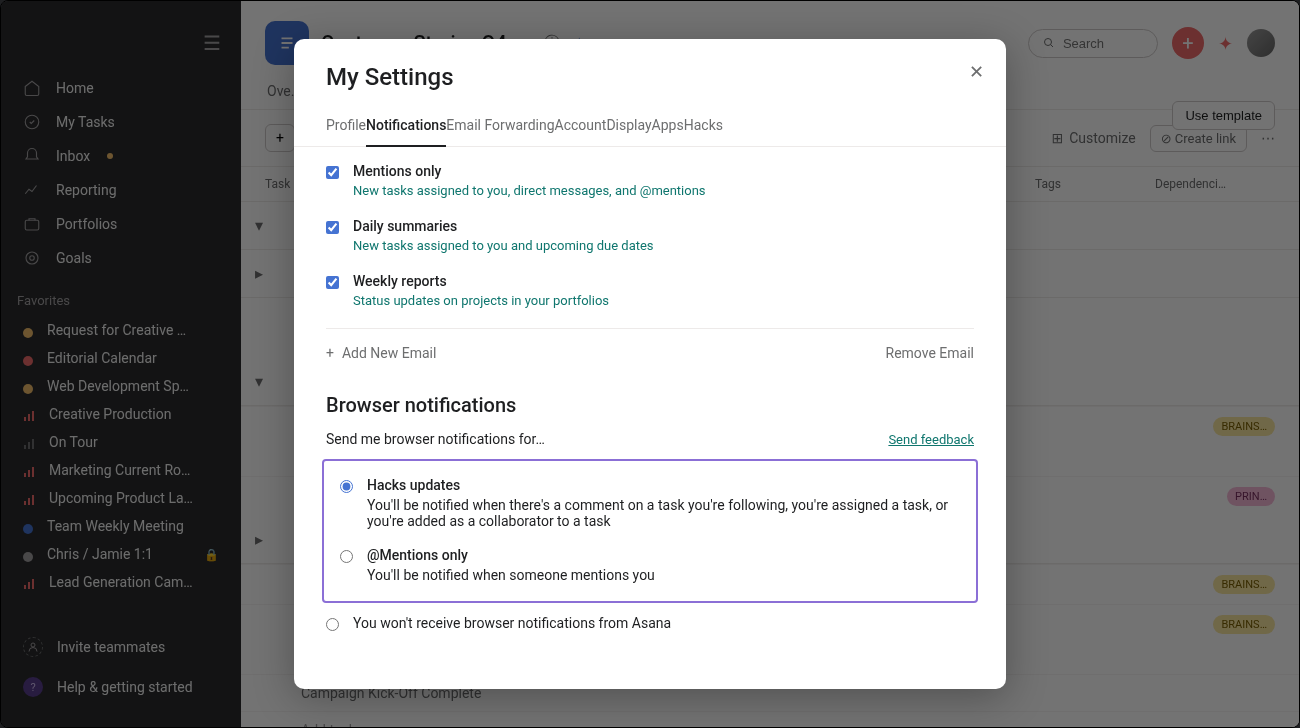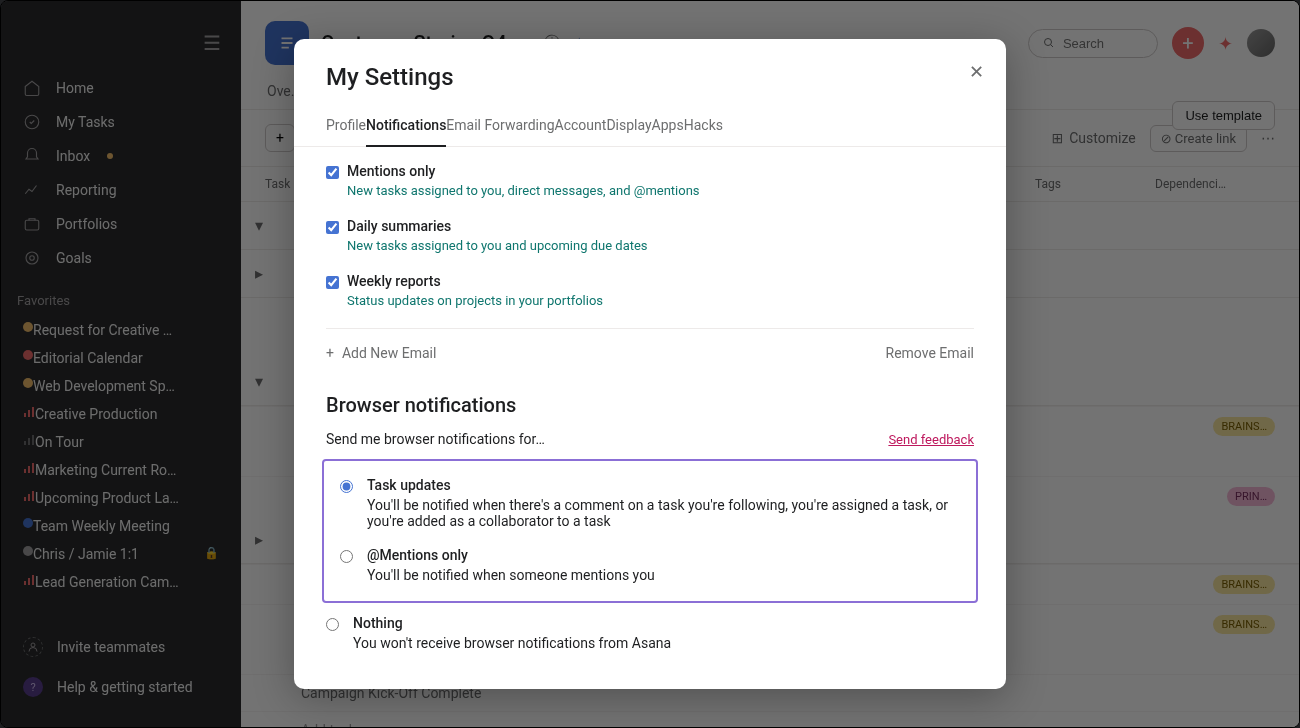--- a/index.html
+++ b/index.html
@@ -5,21 +5,21 @@
     * { box-sizing: border-box; margin: 0; padding: 0; }
     body { font-family: -apple-system, BlinkMacSystemFont, "Segoe UI", Roboto, sans-serif; background: #1e1f21; width: 1300px; height: 728px; overflow: hidden; position: relative; border-radius: 8px; border: 1px solid #000; }
     
     
     .sidebar { position: absolute; left: 0; top: 0; width: 240px; height: 100%; background: #2a2b2d; color: #a2a0a2; overflow: hidden; }
     .sidebar-toggle { position: absolute; top: 30px; right: 20px; color: #a2a0a2; font-size: 20px; }
     .sidebar-nav { padding: 70px 0 0 0; }
     .sidebar-item { display: flex; align-items: center; padding: 8px 22px; color: #f0f0f0; font-size: 14px; cursor: pointer; gap: 15px; }
     .sidebar-item-icon { width: 18px; height: 18px; display: flex; align-items: center; justify-content: center; }
     .sidebar-section-label { padding: 18px 16px 8px; color: #a2a0a2; font-size: 13px; }
-    .fav-item { display: flex; align-items: flex-start; padding: 6px 22px; font-size: 14px; color: #f0f0f0; gap: 0; cursor: pointer; white-space: nowrap; overflow: hidden; }
+    .fav-item { display: flex; align-items: flex-end; padding: 6px 22px; font-size: 14px; color: #f0f0f0; gap: 14px; cursor: pointer; white-space: nowrap; overflow: hidden; }
     .fav-dot { width: 10px; height: 10px; border-radius: 50%; flex-shrink: 0; }
     .fav-icon { width: 12px; height: 12px; flex-shrink: 0; }
     .fav-label { overflow: hidden; text-overflow: ellipsis; }
     .lock-icon { margin-left: auto; color: #6d6e6f; font-size: 12px; }
     .sidebar-bottom { position: absolute; bottom: 0; left: 0; right: 0; padding: 10px 0 20px; }
     .invite-item { display: flex; align-items: center; padding: 10px 22px; gap: 14px; color: #f0f0f0; font-size: 14px; cursor: pointer; }
     .help-item { display: flex; align-items: center; padding: 10px 22px; gap: 14px; color: #f0f0f0; font-size: 14px; cursor: pointer; }
     .invite-icon, .help-icon { width: 20px; height: 20px; border-radius: 50%; display: flex; align-items: center; justify-content: center; font-size: 11px; }
     .invite-icon { border: 1.5px dashed #6d6e6f; position: relative; }
     .help-icon { background: #5a3e8f; color: #d0c0f0; }
@@ -62,32 +62,32 @@
     
     
     .modal { position: absolute; top: 38px; left: 50%; transform: translateX(-50%); width: 712px; height: 650px; background: #fff; border-radius: 10px; box-shadow: 0 8px 40px rgba(0,0,0,0.3); overflow-y: auto; }
     .modal-header { padding: 24px 32px 10px; }
     .modal-title { font-size: 24px; font-weight: 500; color: #1e1f21; }
     .modal-close { position: absolute; top: 22px; right: 22px; color: #6d6e6f; font-size: 18px; cursor: pointer; }
     .modal-tabs { display: flex; padding: 10px 32px 0; border-bottom: 1px solid #edeae9; }
     .modal-tab { padding: 6px 0 12px; color: #6d6e6f; font-size: 14px; cursor: pointer; }
     .modal-tab.active { color: #1e1f21; font-weight: 500; border-bottom: 2px solid #1e1f21; margin-bottom: -1px; }
     .modal-body { padding: 16px 32px 32px; }
-    .check-row { display: flex; gap: 8px; margin-bottom: 20px; align-items: flex-start; }
+    .check-row { display: flex; gap: 14px; margin-bottom: 20px; align-items: flex-start; }
     .check-row input[type=checkbox] { margin-top: 3px; accent-color: #4573d2; width: 13px; height: 13px; }
     .check-label { font-size: 14px; font-weight: 500; color: #1e1f21; margin-bottom: 4px; }
     .check-desc { font-size: 13px; color: #0f766e; }
     .divider { border: none; border-top: 1px solid #edeae9; margin: 4px 0 16px; }
     .email-actions { display: flex; justify-content: space-between; align-items: center; margin-bottom: 32px; }
     .add-email { display: flex; align-items: center; gap: 8px; color: #6d6e6f; font-size: 14px; cursor: pointer; }
     .remove-email { color: #6d6e6f; font-size: 14px; cursor: pointer; }
     .section-title { font-size: 20px; font-weight: 500; color: #1e1f21; margin-bottom: 14px; }
     .section-sub-row { display: flex; justify-content: space-between; align-items: center; margin-bottom: 14px; }
     .section-sub { font-size: 14px; color: #1e1f21; }
-    .feedback-link { font-size: 13px; color: #be185d; text-decoration: underline; cursor: pointer; }
+    .feedback-link { font-size: 13px; color: #0f766e; text-decoration: underline; cursor: pointer; }
     .highlight-box { border: 2px solid #8b6fd6; border-radius: 4px; padding: 16px 16px 12px; margin: -2px -4px 12px; }
     .radio-row { display: flex; gap: 14px; margin-bottom: 18px; align-items: flex-start; }
     .radio-row:last-child { margin-bottom: 6px; }
     .radio-row input[type=radio] { margin-top: 3px; accent-color: #4573d2; width: 13px; height: 13px; }
     .radio-label { font-size: 14px; font-weight: 500; color: #1e1f21; margin-bottom: 4px; }
     .radio-desc { font-size: 14px; color: #1e1f21; }
     
     svg { display: block; }
     .dot-unread { width: 6px; height: 6px; border-radius: 50%; background: #f1bd6c; display: inline-block; margin-left: 2px; }
   </style>
@@ -375,35 +375,34 @@
     </div>
     <div class="section-title">Browser notifications</div>
     <div class="section-sub-row">
       <div class="section-sub">Send me browser notifications for…</div>
       <div class="feedback-link">Send feedback</div>
     </div>
     <div class="highlight-box" id="radio-box">
         <div class="radio-row">
           <input type="radio" name="bn" checked="" style="">
           <div>
-            <div class="radio-label">Task updates</div>
+            <div class="radio-label">Hacks updates</div>
             <div class="radio-desc">You'll be notified when there's a comment on a task you're following, you're assigned a task, or you're added as a collaborator to a task</div>
           </div>
         </div>
         <div class="radio-row">
           <input type="radio" name="bn" style="">
           <div>
             <div class="radio-label">@Mentions only</div>
             <div class="radio-desc">You'll be notified when someone mentions you</div>
           </div>
         </div>
       </div>
     <div id="radio-rest">
         <div class="radio-row">
           <input type="radio" name="bn" style="">
           <div>
-            <div class="radio-label">Nothing</div>
             <div class="radio-desc">You won't receive browser notifications from Asana</div>
           </div>
         </div>
       </div>
   </div>
 </div>
 
 </body></html>

